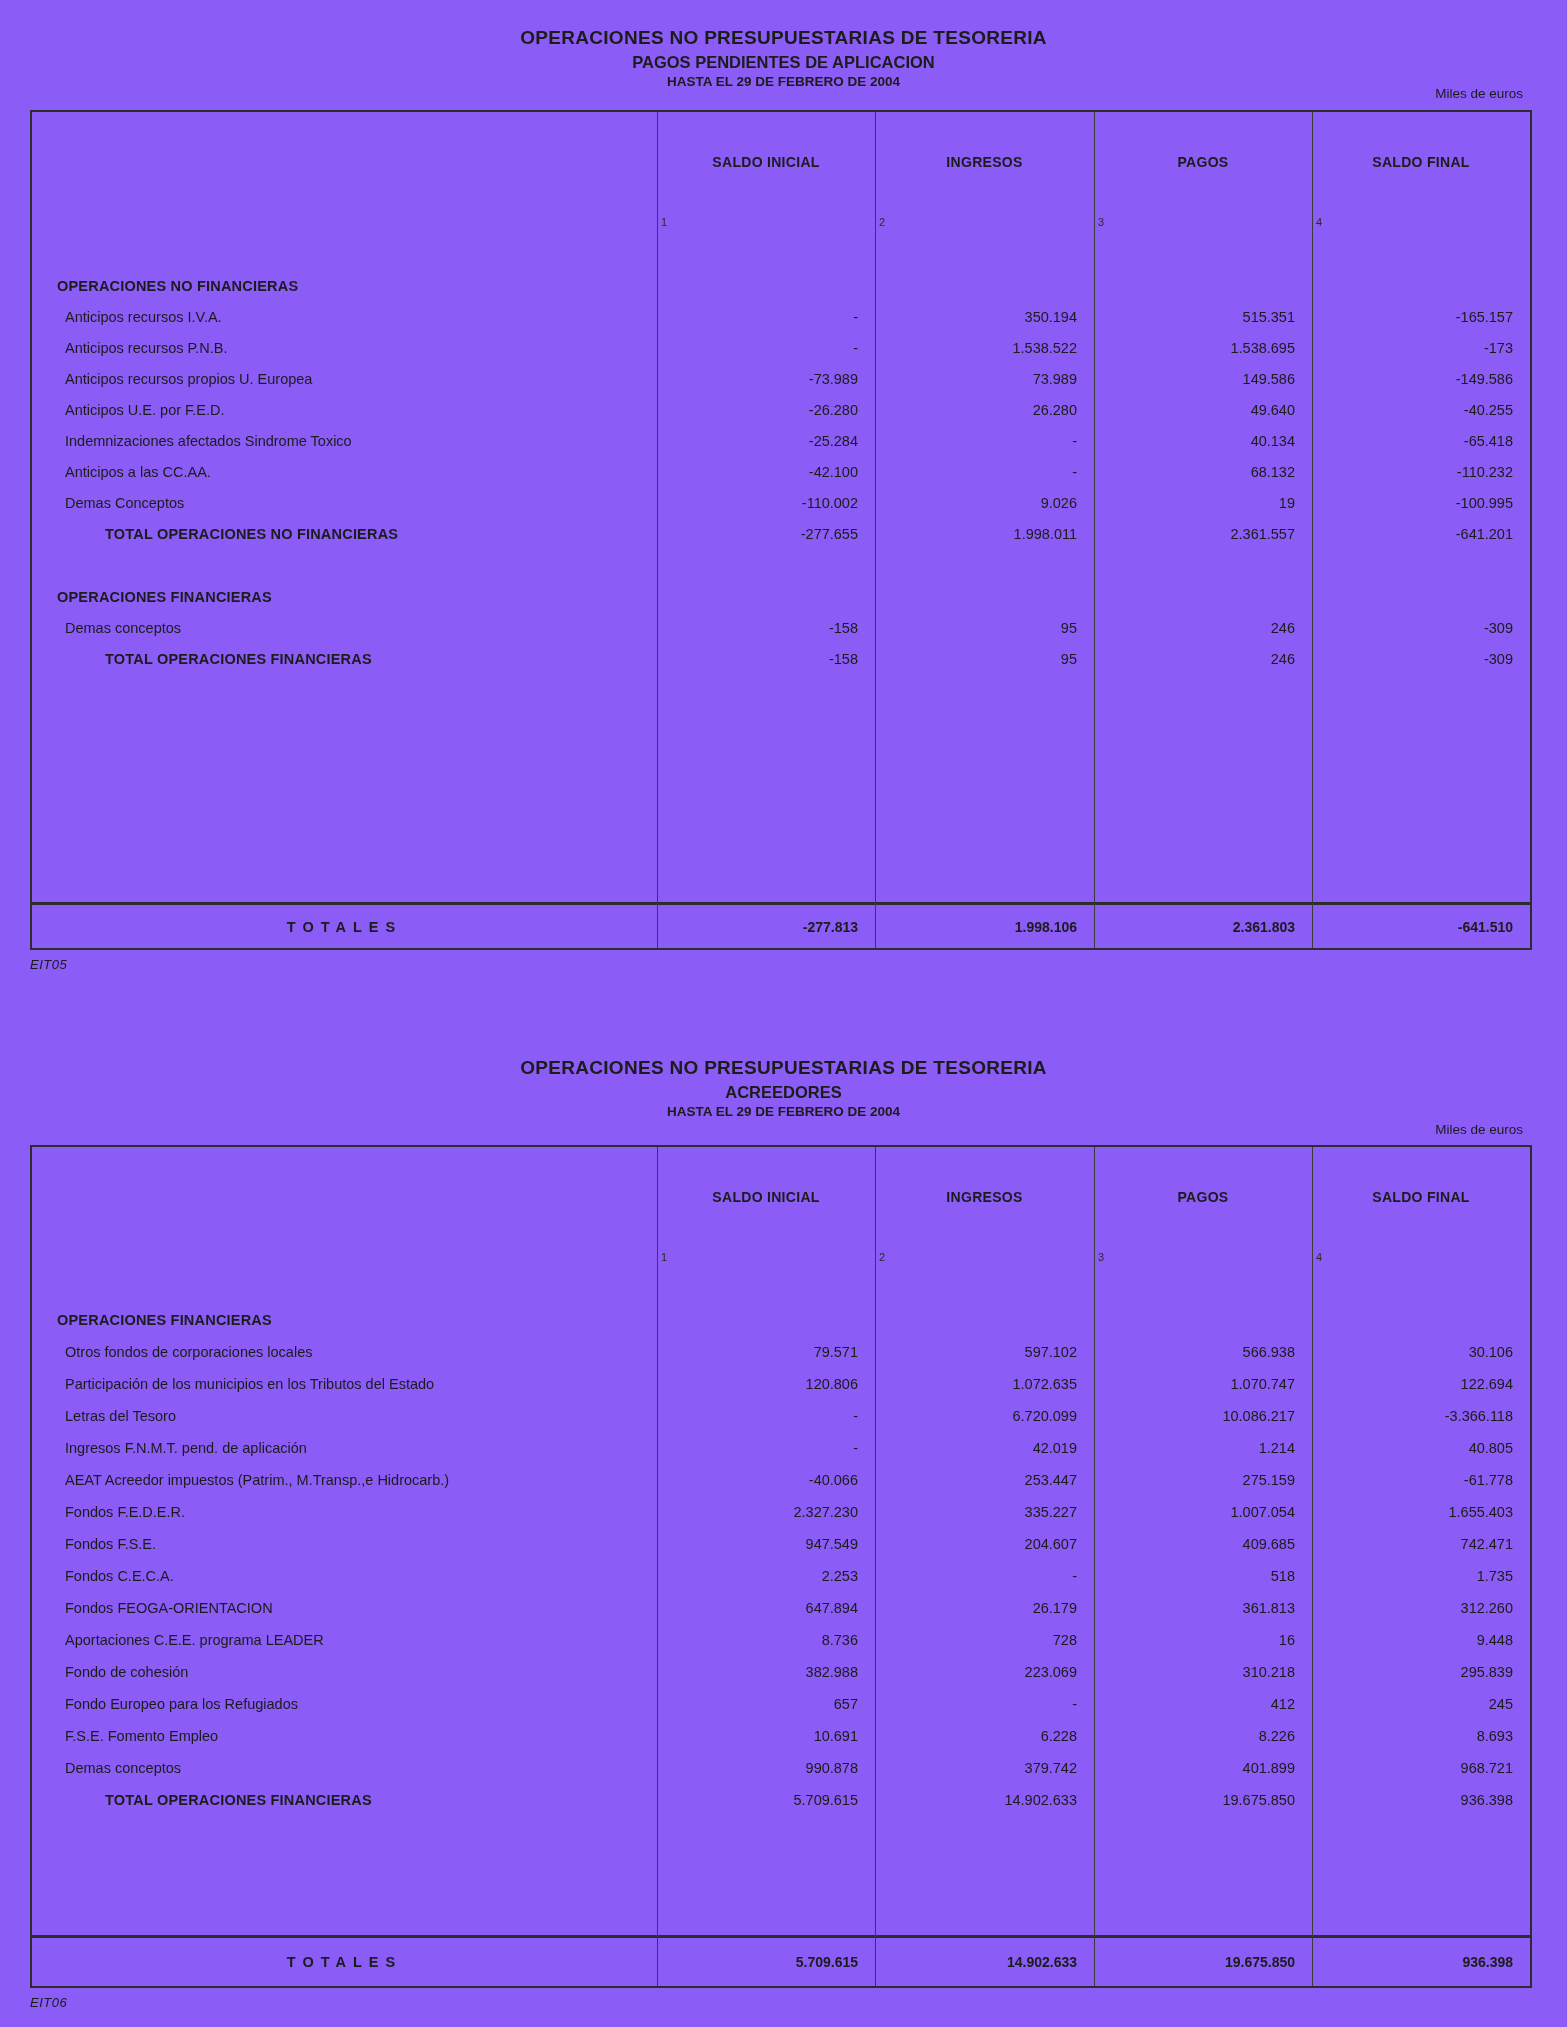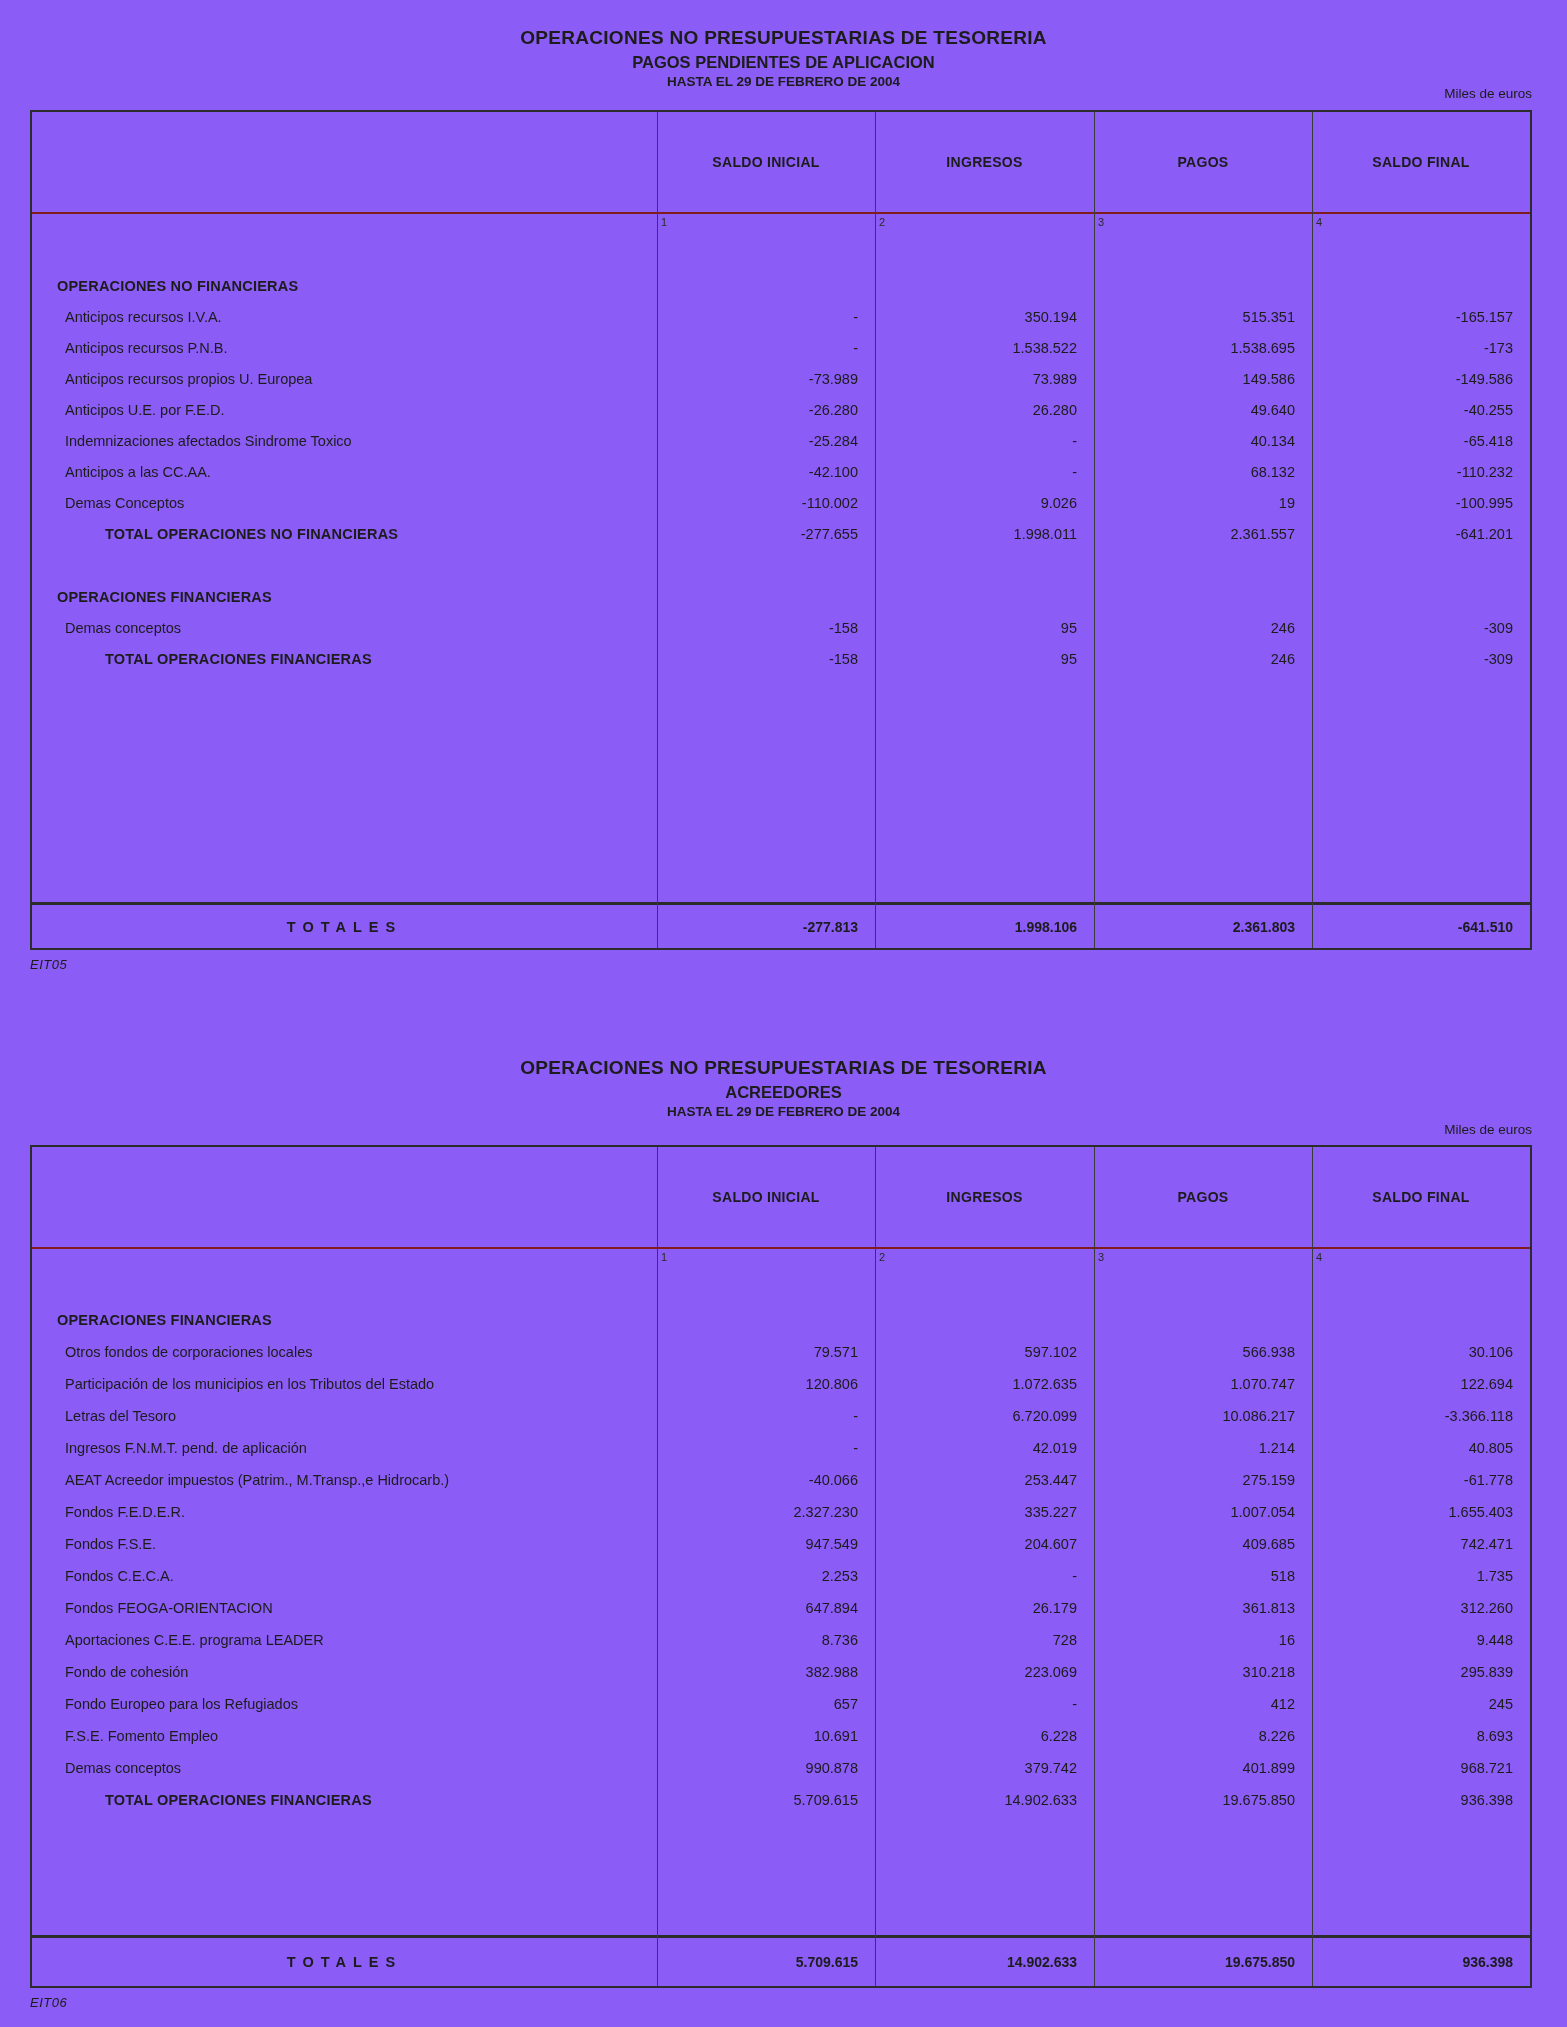--- a/index.html
+++ b/index.html
@@ -6,30 +6,30 @@
   .page {
     position:relative; width:1567px; height:2027px;
     background:#8b5cf6; overflow:hidden;
     font-family:"Liberation Sans", sans-serif; color:#1c1c1c;
   }
   
   .title-block { position:absolute; left:0; width:100%; text-align:center; line-height:1.25; }
   .t-line1 { font-size:19px; font-weight:bold; letter-spacing:0.3px; }
   .t-line2 { font-size:16.5px; font-weight:bold; margin-top:2px; }
   .t-line3 { font-size:13.5px; font-weight:bold; margin-top:2px; }
-  .unit-label { position:absolute; right:35px; font-size:13.5px; }
+  .unit-label { position:absolute; right:44px; font-size:13.5px; }
   
   .frame {
     position:absolute; left:30px; width:1502px; box-sizing:border-box;
     border:2px solid #2c2c2c; display:flex; flex-direction:column;
   }
   .grid { display:grid; grid-template-columns:625px 218px 219px 218px 218px; }
   .vline { position:absolute; top:0; bottom:0; width:1px; background:#3b3b3b; z-index:1; }
   .vl1 { left:625px; } .vl2 { left:843px; } .vl3 { left:1062px; } .vl4 { left:1280px; }
-  .thead { height:100px; border-bottom:2px solid #7f1d1d; align-items:center; flex:none; }
+  .thead { height:100px; border-bottom:2px solid #8b5cf6; align-items:center; flex:none; }
   .col-h { text-align:center; font-weight:bold; font-size:14px; letter-spacing:0.3px; }
   .tbody { flex:1 1 auto; overflow:hidden; }
   .marker-row { height:24px; font-size:11px; }
   .marker { padding-left:4px; padding-top:2px; color:#2a2a2a; }
   .row { align-items:center; font-size:14.5px; }
   .t1 .row { height:31px; }
   .t2 .row { height:32px; }
   .row-label-cell { padding-left:33px; white-space:nowrap; overflow:hidden; }
   .row-section { font-weight:bold; }
   .t1 .row-section { margin-top:32px; }

